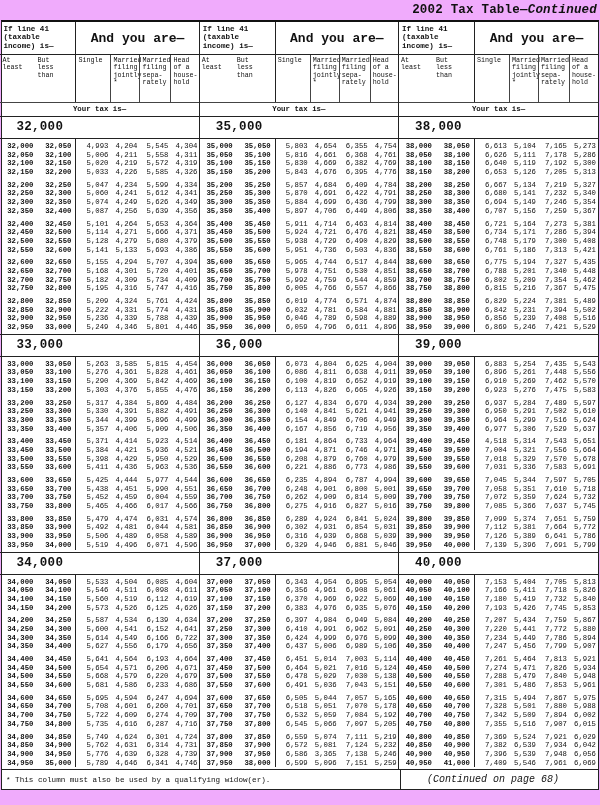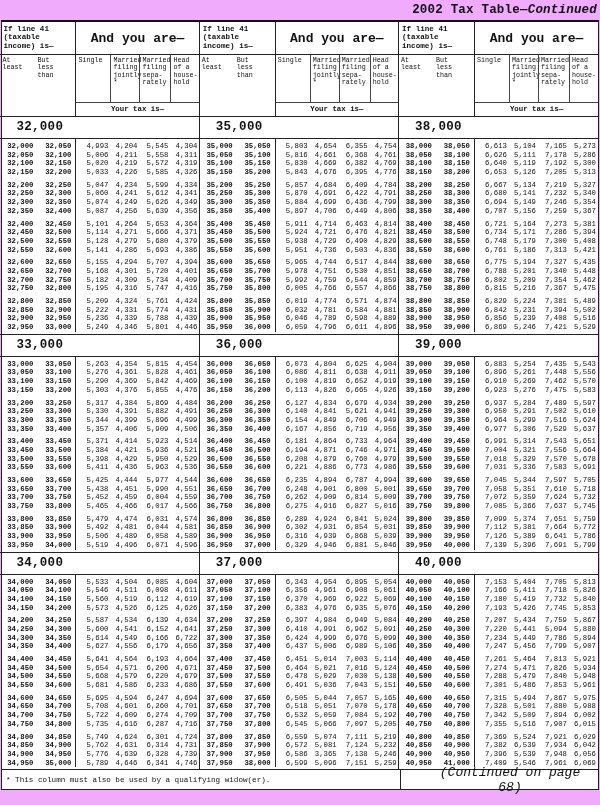--- a/index.html
+++ b/index.html
@@ -19,41 +19,41 @@
   .hdrA-left{width:76px;box-sizing:border-box;border-right:1px solid #222;font-weight:bold;
     font-size:7.6px;line-height:8.4px;padding:3px 0 0 3px;white-space:pre-line;}
   .hdrA-right{flex:1;display:flex;align-items:center;justify-content:center;font-weight:bold;font-size:13px;}
   
   .grid6{display:grid;grid-template-columns:35px 41px 34px 29px 31px 29px;}
   .hdrB{height:47px;box-sizing:border-box;}
   .hcell{box-sizing:border-box;font-size:6.7px;line-height:7.4px;padding:2px 1px 0 2px;white-space:pre-line;}
   .hdrB .c1{border-right:1px solid #222;}
   .hdrB .c3,.hdrB .c4,.hdrB .c5{border-left:1px solid #444;}
   
-  .hdrC{display:flex;height:14px;box-sizing:border-box;}
+  .hdrC{display:flex;height:14px;box-sizing:border-box;flex-direction:column;}
   .hdrC-left{width:76px;box-sizing:border-box;border-right:1px solid #222;}
   .hdrC-right{flex:1;border-top:1px solid #444;text-align:center;font-weight:bold;font-size:7.4px;line-height:13px;}
   
   .section-band{border-top:1px solid #222;border-bottom:1px solid #222;height:21px;line-height:21px;box-sizing:content-box;}
   .section-label{font-weight:bold;font-size:12.5px;padding-left:16px;letter-spacing:0.3px;}
   .rows{position:relative;padding-top:3px;}
   .vline{position:absolute;left:75px;top:0;bottom:0;width:1px;background:#222;}
   .group{margin-bottom:4px;}
   .group:last-child{margin-bottom:2px;}
   .section{margin-bottom:0;}
   .row{height:8.7px;}
   .cell{box-sizing:border-box;text-align:right;font-size:7.3px;line-height:8.7px;padding-right:2px;
     font-variant-numeric:tabular-nums;}
   .cell.inc{font-weight:bold;}
   .cell.c1{padding-right:5px;}
   
   .footer{display:flex;border-top:1px solid #222;height:20px;box-sizing:border-box;align-items:center;gap:26px;}
   .foot-left{width:399px;box-sizing:border-box;border-right:1px solid #222;height:100%;
     display:flex;align-items:center;padding-left:4px;font-size:7.6px;}
-  .foot-right{flex:1;text-align:center;font-style:italic;font-size:13px;padding-right:5px;}
+  .foot-right{flex:1;text-align:left;font-style:italic;font-size:10px;padding-right:5px;}
 </style>
 </head>
 <body>
 
 <div class="page">
   <div class="title-row"><span>2002 Tax Table</span><span class="title-suffix">—Continued</span></div>
 
   <div class="table">
     <div class="panels" id="panels">
   <div class="panel">
@@ -184,21 +184,21 @@
                     <div class="cell c1 inc">32,550</div>
                     <div class="cell c2">5,128</div>
                     <div class="cell c3">4,279</div>
                     <div class="cell c4">5,680</div>
                     <div class="cell c5">4,379</div>
                   </div>
                   <div class="row grid6">
                     <div class="cell c0 inc">32,550</div>
                     <div class="cell c1 inc">32,600</div>
                     <div class="cell c2">5,141</div>
-                    <div class="cell c3">4,286</div>
+                    <div class="cell c3">5,133</div>
                     <div class="cell c4">5,693</div>
                     <div class="cell c5">4,386</div>
                   </div>
                 </div>
                 <div class="group">
                   <div class="row grid6">
                     <div class="cell c0 inc">32,600</div>
                     <div class="cell c1 inc">32,650</div>
                     <div class="cell c2">5,155</div>
                     <div class="cell c3">4,294</div>
@@ -270,21 +270,21 @@
               <div class="section-band">
                 <div class="section-label">33,000</div>
               </div>
               <div class="rows">
                 <div class="vline"></div>
                 <div class="group">
                   <div class="row grid6">
                     <div class="cell c0 inc">33,000</div>
                     <div class="cell c1 inc">33,050</div>
                     <div class="cell c2">5,263</div>
-                    <div class="cell c3">4,354</div>
+                    <div class="cell c3">3,585</div>
                     <div class="cell c4">5,815</div>
                     <div class="cell c5">4,454</div>
                   </div>
                   <div class="row grid6">
                     <div class="cell c0 inc">33,050</div>
                     <div class="cell c1 inc">33,100</div>
                     <div class="cell c2">5,276</div>
                     <div class="cell c3">4,361</div>
                     <div class="cell c4">5,828</div>
                     <div class="cell c5">4,461</div>
@@ -1475,21 +1475,21 @@
                     <div class="cell c2">6,977</div>
                     <div class="cell c3">5,306</div>
                     <div class="cell c4">7,529</div>
                     <div class="cell c5">5,637</div>
                   </div>
                 </div>
                 <div class="group">
                   <div class="row grid6">
                     <div class="cell c0 inc">39,400</div>
                     <div class="cell c1 inc">39,450</div>
-                    <div class="cell c2">6,991</div>
+                    <div class="cell c2">4,518</div>
                     <div class="cell c3">5,314</div>
                     <div class="cell c4">7,543</div>
                     <div class="cell c5">5,651</div>
                   </div>
                   <div class="row grid6">
                     <div class="cell c0 inc">39,450</div>
                     <div class="cell c1 inc">39,500</div>
                     <div class="cell c2">7,004</div>
                     <div class="cell c3">5,321</div>
                     <div class="cell c4">7,556</div>
@@ -1629,21 +1629,21 @@
                     <div class="cell c2">7,207</div>
                     <div class="cell c3">5,434</div>
                     <div class="cell c4">7,759</div>
                     <div class="cell c5">5,867</div>
                   </div>
                   <div class="row grid6">
                     <div class="cell c0 inc">40,250</div>
                     <div class="cell c1 inc">40,300</div>
                     <div class="cell c2">7,220</div>
                     <div class="cell c3">5,441</div>
-                    <div class="cell c4">5,094</div>
+                    <div class="cell c4">7,772</div>
                     <div class="cell c5">5,880</div>
                   </div>
                   <div class="row grid6">
                     <div class="cell c0 inc">40,300</div>
                     <div class="cell c1 inc">40,350</div>
                     <div class="cell c2">7,234</div>
                     <div class="cell c3">5,449</div>
                     <div class="cell c4">7,786</div>
                     <div class="cell c5">5,894</div>
                   </div>

